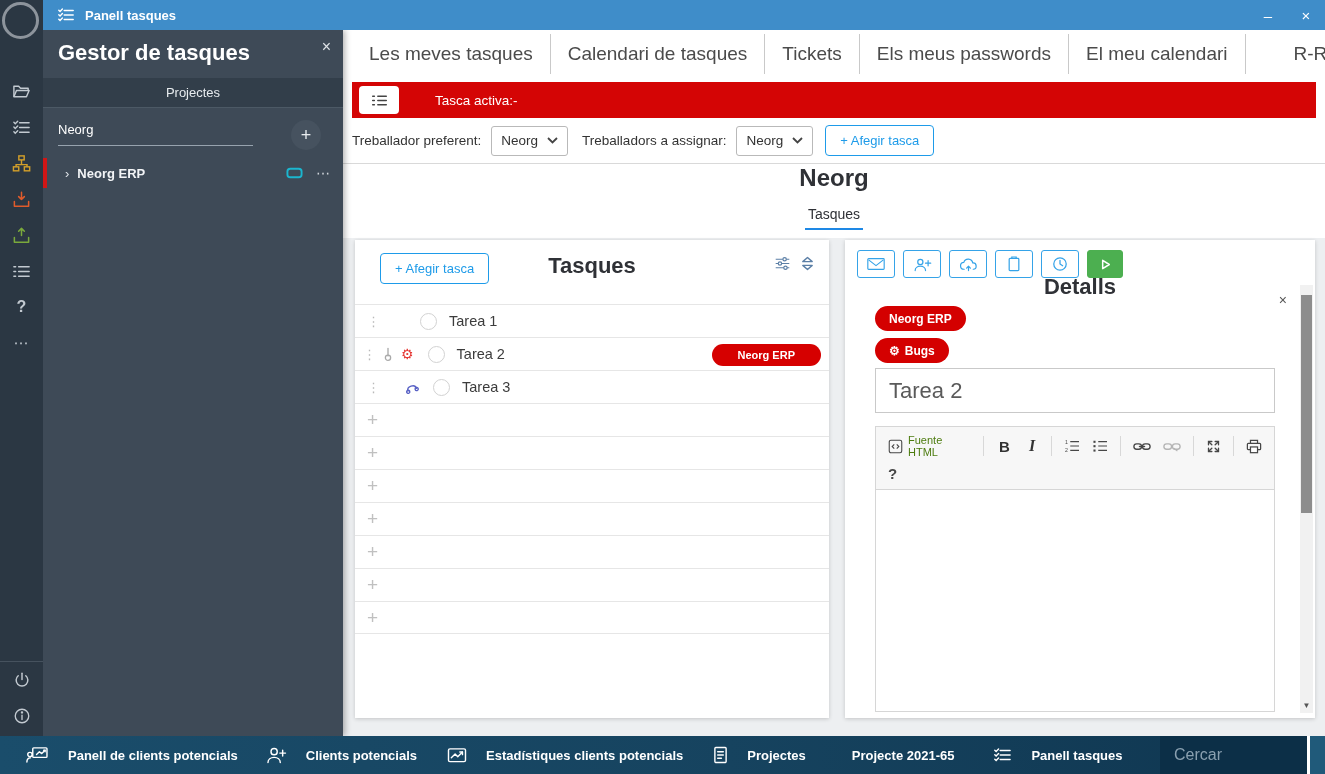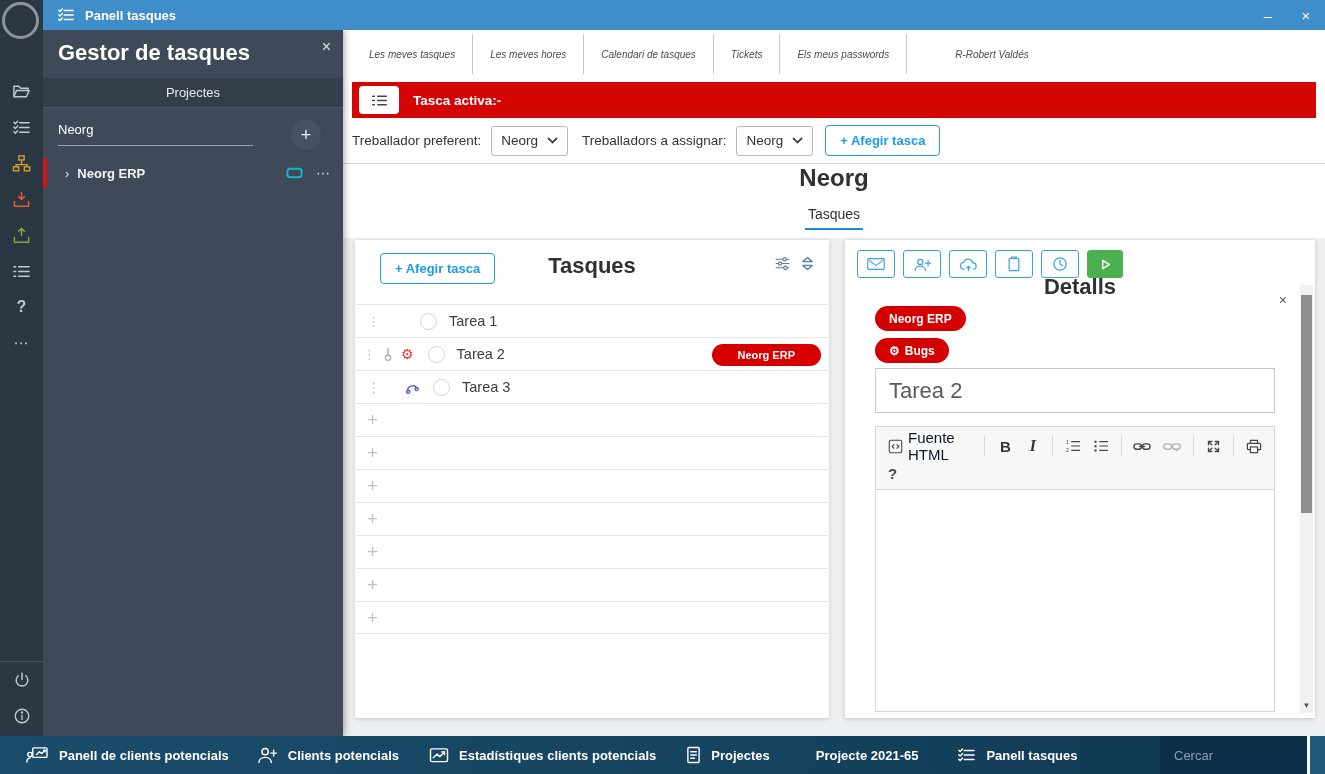--- a/index.html
+++ b/index.html
@@ -33,34 +33,34 @@
   .panel-item { position:absolute; left:0; top:128px; width:300px; height:30px; border-left:4px solid #d11616; display:flex; align-items:center; cursor:pointer; }
   .panel-item-chevron { margin-left:18px; font-size:13px; color:#dfe4e8; }
   .panel-item-label { margin-left:8px; font-size:13px; font-weight:700; color:#f2f4f6; }
   .panel-item-tag { position:absolute; right:40px; color:#1bb6cf; }
   .panel-item-more { position:absolute; right:12px; color:#cfd5da; font-size:14px; letter-spacing:1px; }
 
   
   .main { position:absolute; left:343px; top:30px; width:982px; height:706px; background:#fff; }
 
   .topnav { position:absolute; left:0; top:0; width:982px; height:48px; display:flex; align-items:center; padding-left:9px; }
-  .topnav .tab { height:40px; display:flex; align-items:center; padding:0 17px; font-size:10px; color:#4b4b4b; cursor:pointer; white-space:nowrap;font-style:italic; }
+  .topnav .tab { height:40px; display:flex; align-items:center; padding:0 17px; font-size:19px; color:#4b4b4b; cursor:pointer; white-space:nowrap; }
   .topnav .tab + .tab { border-left:1px solid #c9c9c9; }
   .topnav .usertab { padding:0 48px; }
 
   .activebar { position:absolute; left:9px; top:52px; width:964px; height:36px; background:#d40505; display:flex; align-items:center; }
   .activebar-btn { margin-left:7px; width:40px; height:28px; background:#fff; border-radius:4px; display:flex; align-items:center; justify-content:center; color:#444; cursor:pointer; }
-  .activebar-label { margin-left:14px; color:#fff; font-size:13.5px; font-weight:700; }
+  .activebar-label { margin-left:36px; color:#fff; font-size:13.5px; font-weight:400; }
 
   .filters { position:absolute; left:0; top:88px; width:982px; height:46px; border-bottom:1px solid #d9d9d9; display:flex; align-items:center; padding-left:9px; }
   .filter-label { font-size:13.5px; color:#333; }
   .select { height:30px; border:1px solid #b9b9b9; border-radius:3px; display:flex; align-items:center; padding:0 9px; margin-left:10px; font-size:13.5px; color:#333; cursor:pointer; background:#fff; }
   .select .ico { margin-left:9px; color:#444; }
   .assign-label { margin-left:14px; }
-  .btn-add { height:31px; border:1px solid #1e9be9; border-radius:4px; background:#fff; color:#1e9be9; font-size:13px; padding:0 14px; margin-left:12px; display:flex; align-items:center; cursor:pointer; font-family:"Liberation Sans",sans-serif;font-weight:bold; }
+  .btn-add { height:31px; border:1px solid #1e9be9; border-radius:4px; background:#fff; color:#1e9be9; font-size:13px; padding:0 14px; margin-left:12px; display:flex; align-items:center; cursor:pointer; font-family:"Liberation Sans",sans-serif; }
 
   .project-title { position:absolute; left:0; top:134px; width:982px; text-align:center; font-size:24px; font-weight:700; color:#2f3136; }
   .project-tab-wrap { position:absolute; left:0; top:175px; width:982px; text-align:center; }
   .project-tab { display:inline-block; font-size:14px; color:#2f3136; border-bottom:2px solid #1e88e5; padding:0 3px 6px; cursor:pointer; }
 
   .workspace { position:absolute; left:0; top:208px; width:982px; height:498px; background:#edeff1; }
   .card { position:absolute; top:2px; background:#fff; box-shadow:0 1px 4px rgba(0,0,0,.18); }
 
   
   .tasks-card { left:12px; width:474px; height:478px; }
@@ -93,38 +93,38 @@
   .details-close { position:absolute; right:28px; top:52px; font-size:14px; color:#555; cursor:pointer; }
   .badge-pill { position:absolute; left:30px; height:25px; background:#d40000; border-radius:13px; color:#fff; font-size:12px; font-weight:700; display:flex; align-items:center; padding:0 14px; gap:5px; cursor:pointer; }
   .badge-1 { top:66px; } .badge-2 { top:98px; }
   .badge-gear { font-size:12px; }
   .dtl-title-input { position:absolute; left:30px; top:128px; width:400px; height:45px; border:1px solid #c9c9c9; font-size:22px; color:#5a5a5a; padding-left:13px; font-family:"Liberation Sans",sans-serif; background:#fff; outline:none; }
   .editor { position:absolute; left:30px; top:186px; width:400px; }
   .editor-toolbar { background:#f7f7f7; border:1px solid #d6d6d6; padding:5px 8px 3px; }
   .et-row { display:flex; align-items:center; height:28px; gap:4px; color:#474747; }
   .et-row2 { height:26px; }
   .et-item { display:flex; align-items:center; gap:5px; padding:3px 4px; border-radius:2px; cursor:pointer; }
-  .et-label { font-size:15px; color:#0f172a; }
+  .et-label { font-size:11px; color:#4d7c0f; }
   .et-sep { width:1px; height:20px; background:#d8d8d8; margin:0 4px; }
   .et-b { font-weight:800; font-size:15px; color:#333; padding:0 7px; cursor:pointer; }
   .et-i { font-style:italic; font-family:"Liberation Serif",serif; font-weight:700; font-size:16px; color:#333; padding:0 8px; cursor:pointer; }
   .et-gray { color:#b5b5b5; }
   .et-help { font-size:15px; font-weight:700; color:#474747; padding:0 4px; cursor:pointer; }
   .editor-body { height:222px; background:#fff; border:1px solid #d6d6d6; border-top:none; cursor:text; }
   .dtl-scroll { position:absolute; right:2px; top:45px; width:13px; height:428px; background:#f1f1f1; }
   .dtl-thumb { position:absolute; left:1px; top:10px; width:11px; height:218px; background:#8d8d8d; cursor:grab; }
   .dtl-down { position:absolute; left:0; bottom:2px; width:13px; height:12px; display:flex; align-items:center; justify-content:center; color:#555; font-size:8px; cursor:pointer; }
 
   
   .bottombar { position:absolute; left:0; top:736px; width:1325px; height:38px; background:linear-gradient(90deg,#1a4d6b 0%,#16435f 55%,#0f3650 100%); display:flex; align-items:center; color:#fff; z-index:40; }
-  .bb-item { display:flex; align-items:center; gap:10px; font-size:13px; font-weight:600; cursor:pointer; white-space:nowrap; }
+  .bb-item { display:flex; align-items:center; gap:19px; font-size:13px; font-weight:600; cursor:pointer; white-space:nowrap; }
   .bb-item .ico { color:#fff; }
   .bb-1 { margin-left:26px; } .bb-2 { margin-left:28px; } .bb-3 { margin-left:30px; }
   .bb-4 { margin-left:30px; } .bb-5 { margin-left:46px; } .bb-6 { margin-left:38px; }
-  .bb-search { position:absolute; right:18px; top:0; width:147px; height:38px; background:#0c2f47; border:none; color:#cfdbe4; font-size:13px; padding-left:14px; font-family:"Liberation Sans",sans-serif; outline:none; }
+  .bb-search { position:absolute; right:18px; top:0; width:147px; height:38px; background:#0c2f47; border:none; color:#cfdbe4; font-size:16px; padding-left:14px; font-family:"Liberation Sans",sans-serif; outline:none; }
   .bb-search::placeholder { color:#8aa0b0; }
   .bb-endblock { position:absolute; right:0; top:0; width:18px; height:38px; background:#205a7a; border-left:3px solid #fff; cursor:pointer; }
 </style>
 </head>
 <body>
 
 <aside class="rail">
   <div class="rail-logo"></div>
   <div class="rail-ico" style="top:76px">
     <svg width="19" height="19" viewBox="0 0 20 20" fill="none" stroke="currentColor" stroke-width="1.5" stroke-linejoin="round">
@@ -211,24 +211,24 @@
         </svg>
     </span>
     <span class="panel-item-more">⋯</span>
   </div>
 </section>
 
 <main class="main">
 
   <nav class="topnav">
     <div class="tab">Les meves tasques</div>
-    <div class="tab">Les meves hores</div>
     <div class="tab">Calendari de tasques</div>
     <div class="tab">Tickets</div>
     <div class="tab">Els meus passwords</div>
+    <div class="tab">El meu calendari</div>
     <div class="tab usertab">R-Robert Valdés</div>
   </nav>
 
   <div class="activebar">
     <div class="activebar-btn">
       <span class="ico">
         <svg width="17" height="17" viewBox="0 0 20 20" fill="none" stroke="currentColor" stroke-width="1.7" stroke-linecap="round">
             <path d="M8 5h10M8 10h10M8 15h10"></path>
             <path d="M2 5h2M2 10h2M2 15h2"></path>
           </svg>

